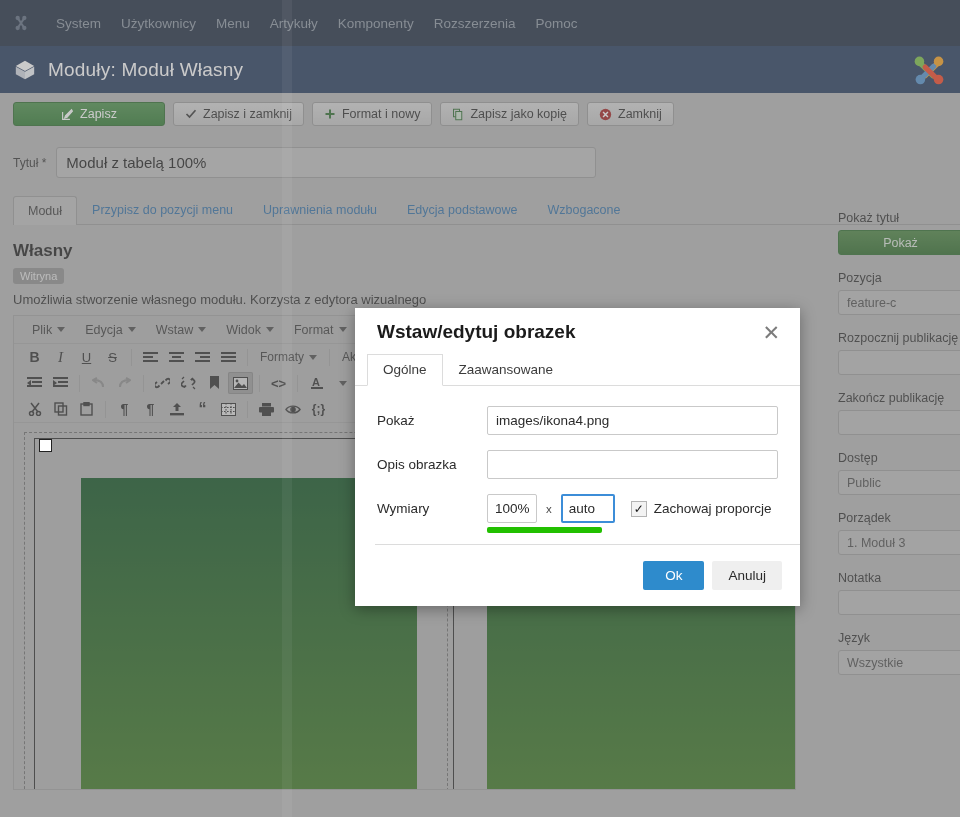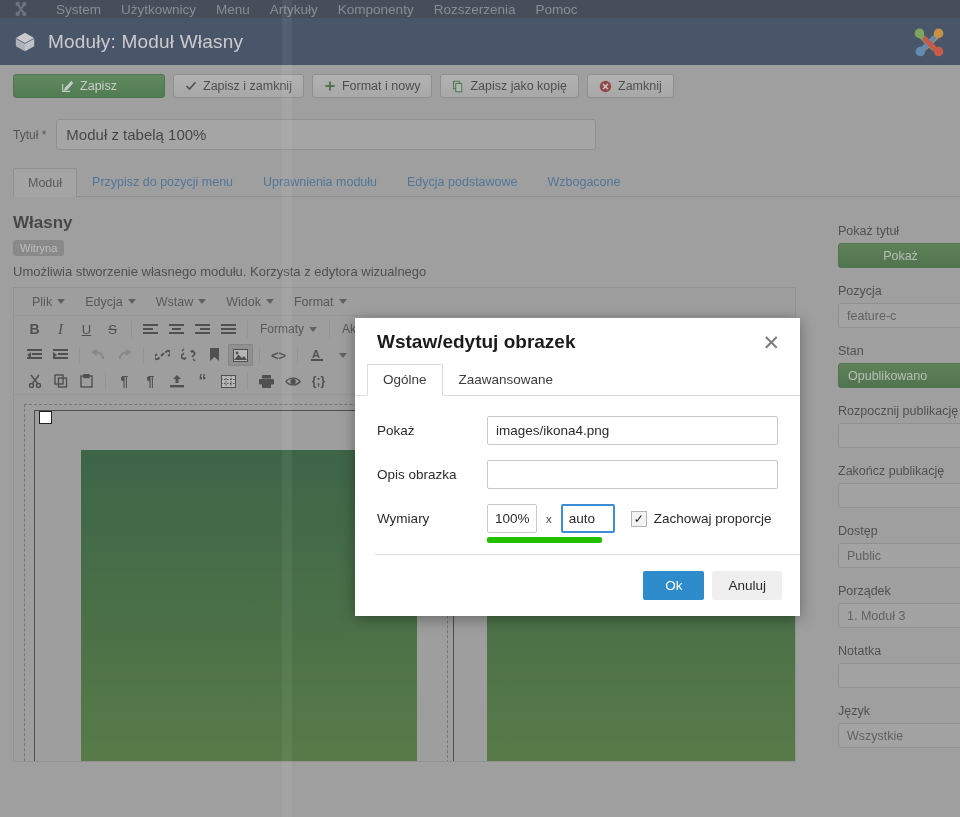--- a/index.html
+++ b/index.html
@@ -9,21 +9,21 @@
     font-family:"Liberation Sans", sans-serif;
     background:#b6b6b6;
     position:relative;
   }
 
   
   #page { position:absolute; inset:0; }
 
   
   .admin-menu {
-    height:18px; background:#1c2a3e; display:flex; align-items:center;
+    height:46px; background:#1c2a3e; display:flex; align-items:center;
     padding-left:8px;
   }
   .jlogo-small { width:26px; height:26px; position:relative; margin-right:12px;
      display:flex; align-items:center; justify-content:center; }
   .admin-menu a {
     color:#8c96a3; font-size:13.5px; text-decoration:none;
     padding:0 10px; white-space:nowrap; line-height:33px;
   }
 
   
@@ -139,21 +139,21 @@
   .cell-divider {
     position:absolute; top:5px; width:1px; height:362px;
     background:#2a2a2a; left:418px;
   }
   .cell-divider.dashed {
     background:none; border-left:1px dashed #6f6f6f; left:412px;
   }
 
   
   .sidebar {
-    position:absolute; right:0; top:224px; width:130px;
+    position:absolute; right:0; top:211px; width:130px;
   }
   .s-label { font-size:12.5px; color:#2d2d2d; margin:0 0 5px 8px; }
   .s-group { margin-bottom:16px; }
   .s-input {
     height:25px; margin-left:8px; width:125px; border:1px solid #9b9b9b;
     border-radius:3px; background:#bcbcbc; font-size:12.5px; color:#4a4a4a;
     display:flex; align-items:center; padding:0 8px;
   }
   .s-btn-green {
     height:25px; margin-left:8px; width:125px; border-radius:3px;
@@ -168,21 +168,21 @@
     position:absolute; inset:0; background:rgba(128,128,128,0.42);
     pointer-events:none;
   }
   #dim-strip {
     position:absolute; left:282px; top:0; width:10px; height:817px;
     background:rgba(255,255,255,0.055);
   }
 
   
   .modal {
-    position:absolute; left:355px; top:318px; width:445px;
+    position:absolute; left:355px; top:308px; width:445px;
     background:#fff; box-shadow:0 3px 14px rgba(0,0,0,.35);
     font-family:"Liberation Sans", sans-serif;
   }
   .m-head {
     display:flex; align-items:center; justify-content:space-between;
     padding:13px 16px 11px 22px;
   }
   .m-title { font-size:19px; font-weight:bold; color:#1b1b1b; }
   .m-close {
     font-size:21px; color:#7c7c7c; cursor:pointer; line-height:1;
@@ -605,24 +605,20 @@
     <div class="s-group">
       <div class="s-label">Pokaż tytuł</div>
       <div class="s-btn-green">Pokaż</div>
     </div>
 
     <div class="s-group">
       <div class="s-label">Pozycja</div>
       <div class="s-input">feature-c</div>
     </div>
 
-    <div class="s-group">
-      <div class="s-label">Stan</div>
-      <div class="s-btn-green left">Opublikowano</div>
-    </div>
 
     <div class="s-group">
       <div class="s-label">Rozpocznij publikację</div>
       <div class="s-input"></div>
     </div>
 
     <div class="s-group">
       <div class="s-label">Zakończ publikację</div>
       <div class="s-input"></div>
     </div>

